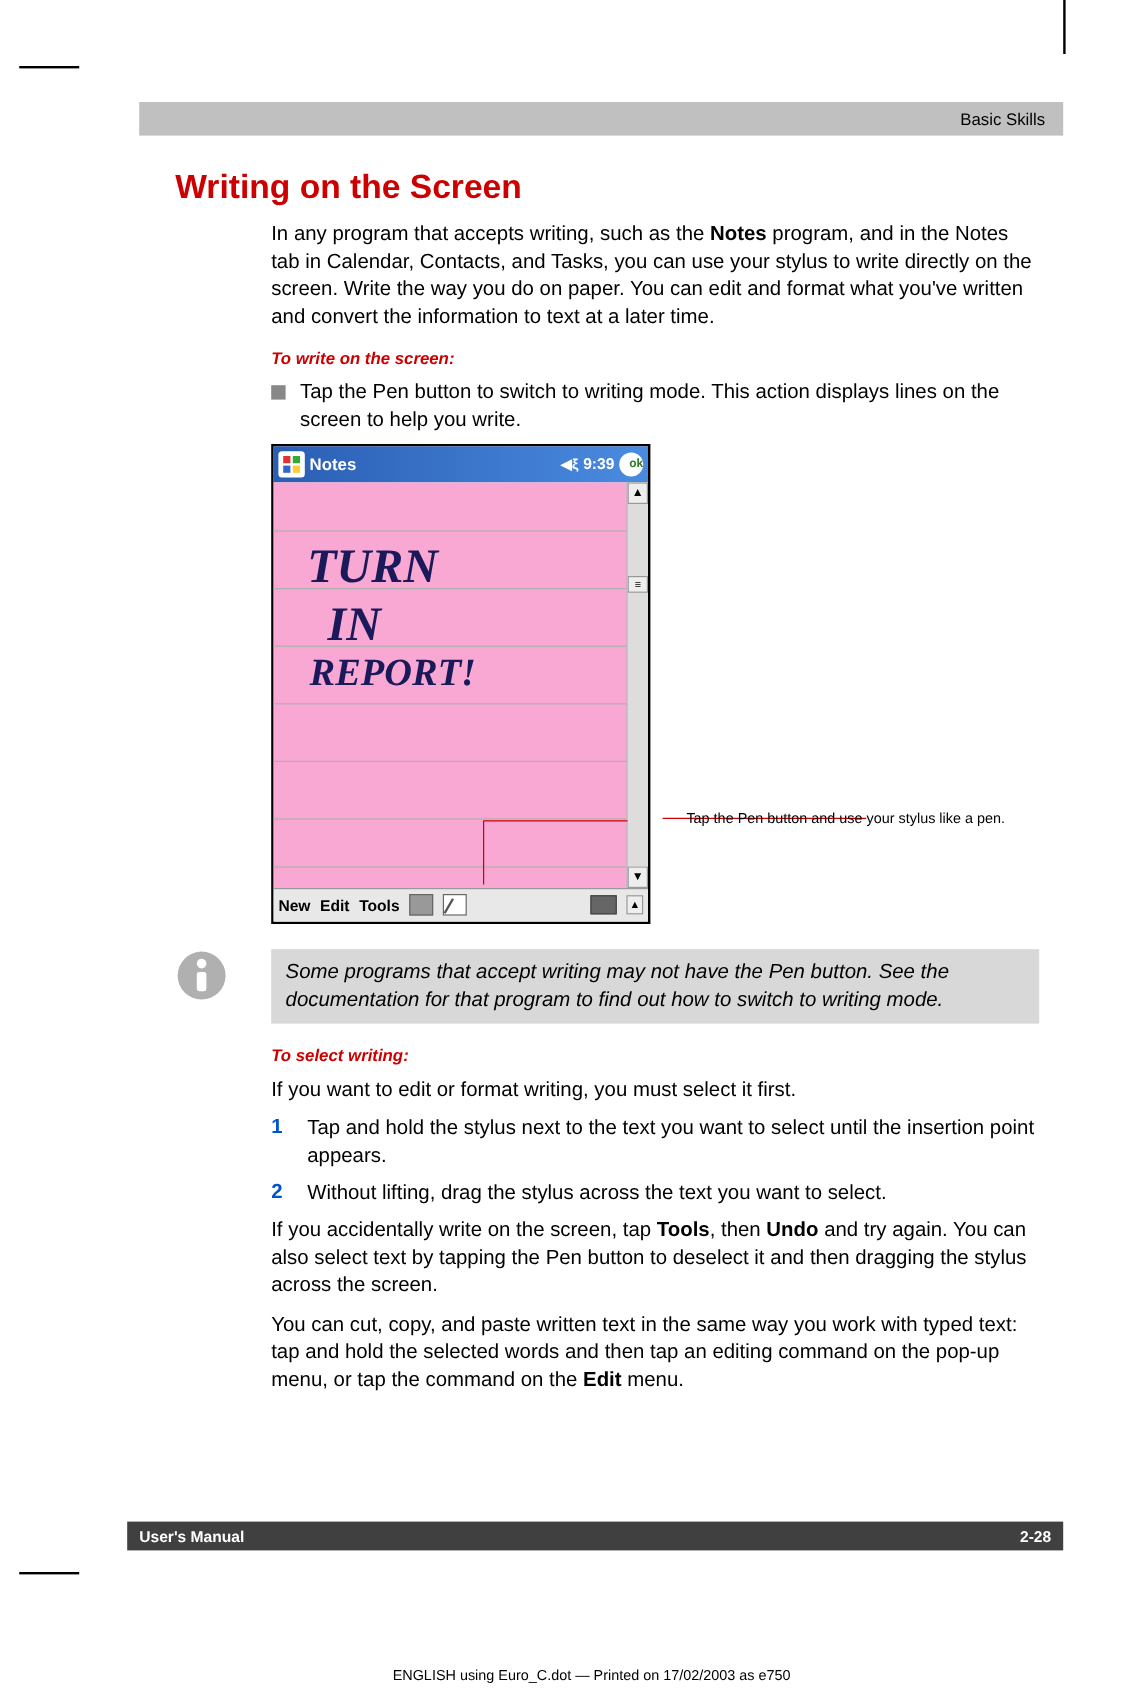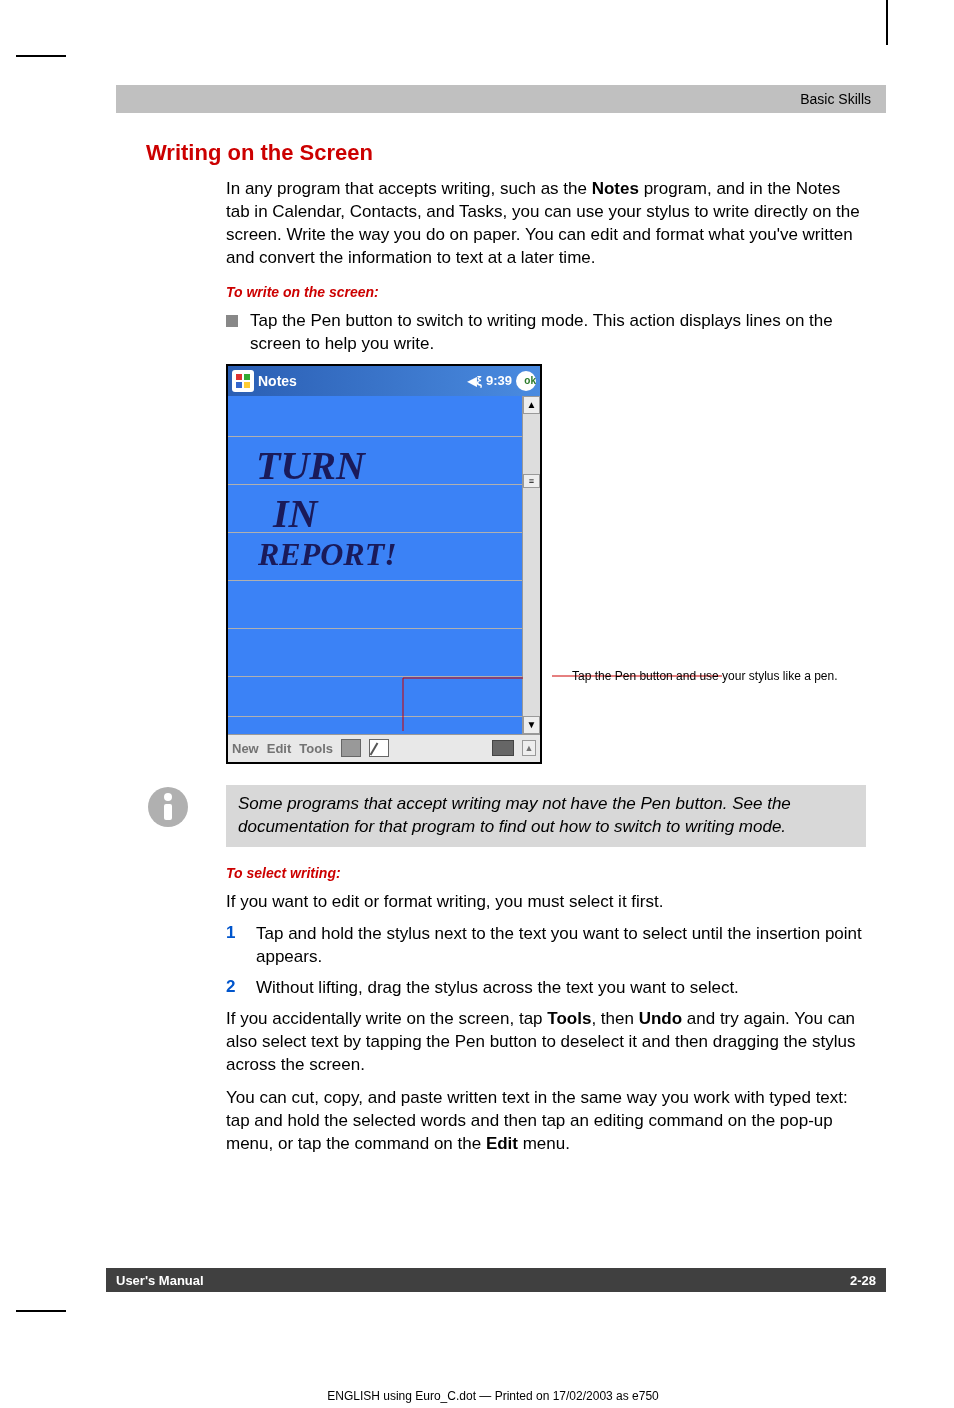--- a/index.html
+++ b/index.html
@@ -58,21 +58,21 @@
     padding-right: 15px;
   }
   .content {
     position: absolute;
     top: 140px;
     left: 130px;
     width: 720px;
   }
   h2.section {
     color: #cc0000;
-    font-size: 22px;
+    font-size: 28px;
     font-weight: bold;
     margin-bottom: 12px;
   }
   .indent {
     margin-left: 80px;
   }
   .body-p {
     font-size: 17px;
     line-height: 1.35;
     margin-bottom: 10px;
@@ -155,21 +155,21 @@
     justify-content: flex-end;
   }
   .note-area {
     flex: 1;
     position: relative;
     display: flex;
   }
   .note-canvas {
     flex: 1;
     position: relative;
-    background: #3b82f6;
+    background: #f9a8d4;
     text-align: center;
   }
   .ruled-line {
     position: absolute;
     left: 0;
     right: 0;
     height: 1px;
     background: #b0b0b0;
   }
   .handwriting {
@@ -197,21 +197,21 @@
   }
   .sb-track { flex: 1; background: #ddd; position: relative; }
   .pda-bottombar {
     height: 28px;
     background: #e8e8e8;
     border-top: 1px solid #999;
     display: flex;
     align-items: center;
     padding: 0 4px;
     gap: 8px;
-    color: #737373;
+    color: #000000;
     font-weight: bold;
     font-size: 13px;
   }
   .tool-icon {
     width: 20px;
     height: 18px;
     background: #999;
     border: 1px solid #666;
   }
   .pen-icon {

